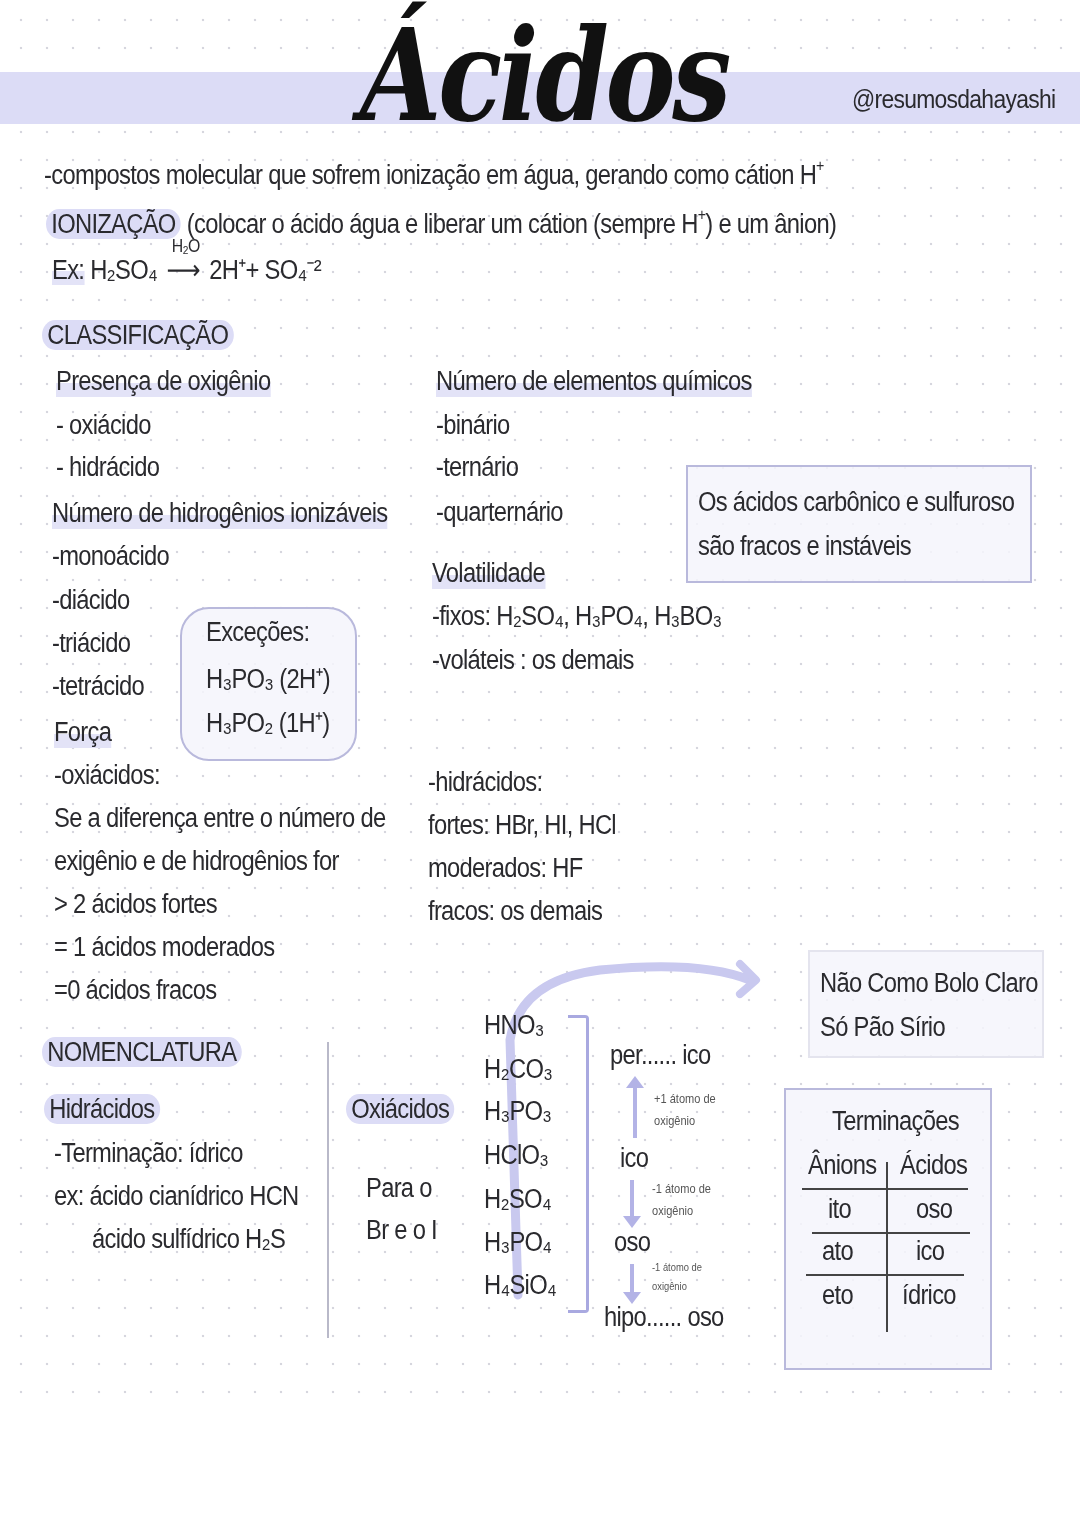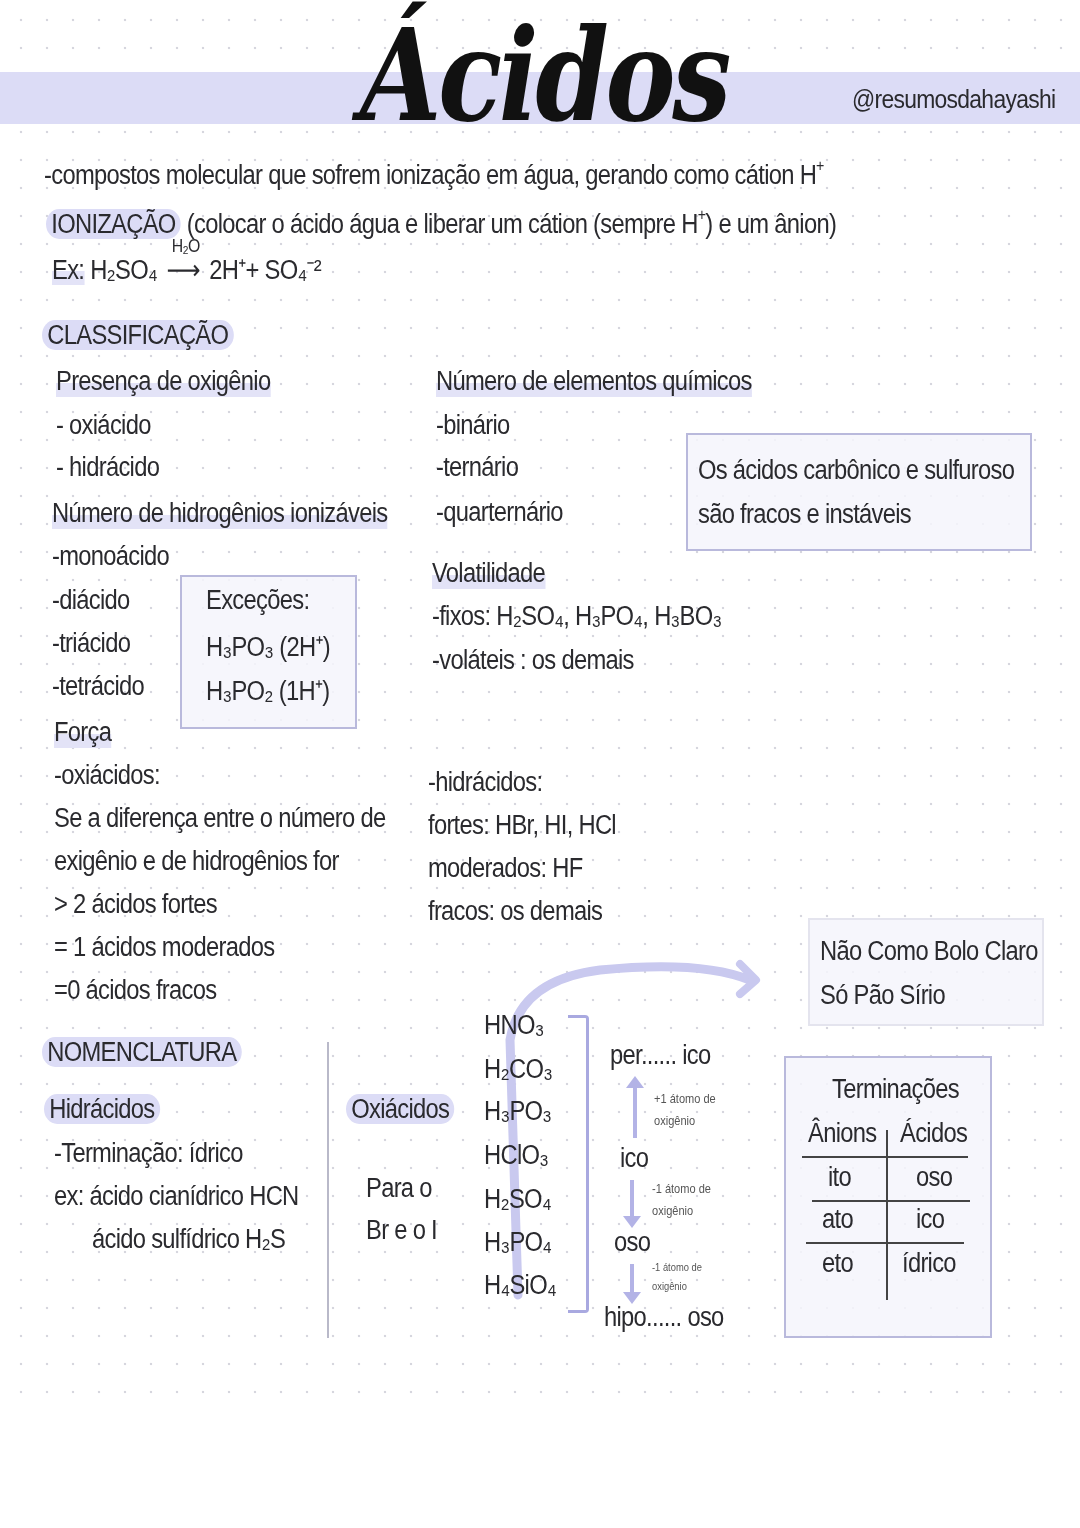--- a/index.html
+++ b/index.html
@@ -26,21 +26,21 @@
     font-family: "DejaVu Serif", serif; font-style: italic; font-weight: bold;
     font-size: 128px; letter-spacing: -4px; color: #111;
     transform: scaleX(0.82); transform-origin: left top;
   }
   .handle { font-size: 26px; }
   .hl {
     background: #dcdcf6; border-radius: 16px; padding: 0 6px;
   }
   .hl-soft { background: linear-gradient(transparent 55%, #e3e3f7 55%); }
   .box {
-    position: absolute; border: 2px solid #b9b9dc; background: rgba(244,244,252,0.85);
+    position: absolute; border: 2px solid #b9b9dc; background: rgba(244,244,252,0.85); margin-top: 32px;
   }
   .sup { font-size: 0.6em; vertical-align: 0.8em; }
   .small { font-size: 13px; color: #555; line-height: 22px; transform: scaleX(0.85); transform-origin: left center; }
   .divider { position: absolute; left: 327px; top: 1042px; width: 2px; height: 296px; background: #b9b9c9; }
   .bracket {
     position: absolute; left: 568px; top: 1015px; width: 18px; height: 292px;
     border: 3px solid #a9a9e0; border-left: none; border-radius: 0 4px 4px 0;
   }
   .varrow { position: absolute; width: 4px; background: #b3b3e6; }
   .tbl-line { position: absolute; background: #444; }
@@ -80,21 +80,21 @@
 <div class="abs t hl-soft" style="left:56px; top:366px;">Presença de oxigênio</div>
 <div class="abs t" style="left:56px; top:410px;">- oxiácido</div>
 <div class="abs t" style="left:56px; top:452px;">- hidrácido</div>
 
 <div class="abs t hl-soft" style="left:52px; top:498px;">Número de hidrogênios ionizáveis</div>
 <div class="abs t" style="left:52px; top:541px;">-monoácido</div>
 <div class="abs t" style="left:52px; top:585px;">-diácido</div>
 <div class="abs t" style="left:52px; top:628px;">-triácido</div>
 <div class="abs t" style="left:52px; top:671px;">-tetrácido</div>
 
-<div class="box" style="left:180px; top:575px; width:173px; height:150px;">
+<div class="box" style="left:180px; top:575px; width:173px; height:150px;border-radius:29px;">
   <div class="abs t" style="left:24px; top:8px;">Exceções:</div>
   <div class="abs t" style="left:24px; top:50px;">H₃PO₃ (2H⁺)</div>
   <div class="abs t" style="left:24px; top:94px;">H₃PO₂ (1H⁺)</div>
 </div>
 
 <div class="abs t hl-soft" style="left:436px; top:366px;">Número de elementos químicos</div>
 <div class="abs t" style="left:436px; top:410px;">-binário</div>
 <div class="abs t" style="left:436px; top:452px;">-ternário</div>
 <div class="abs t" style="left:436px; top:497px;">-quarternário</div>
 

